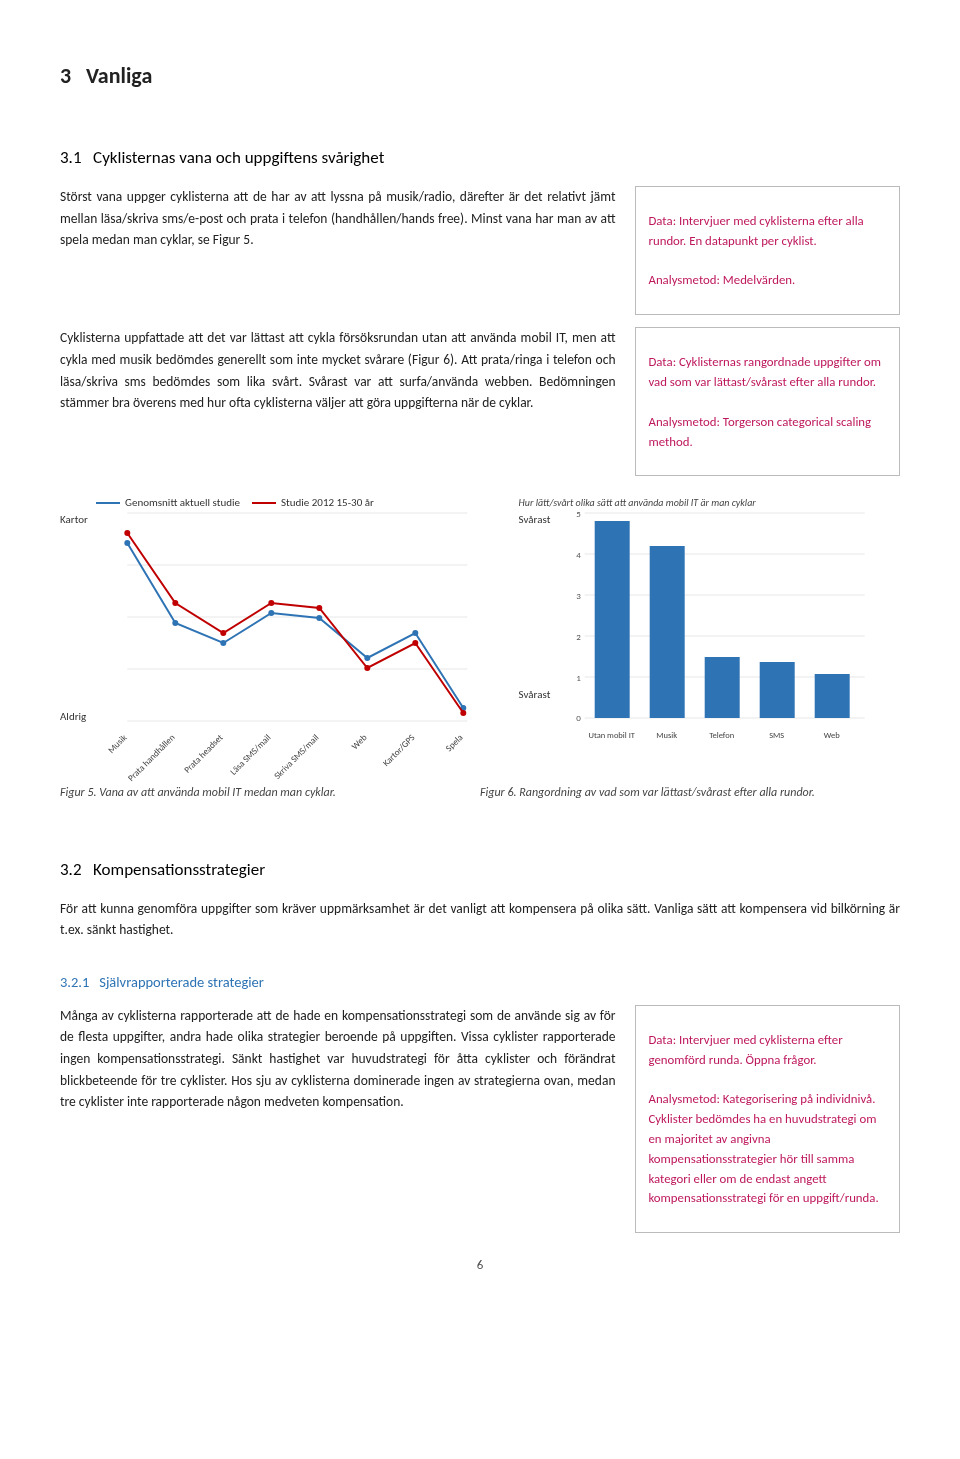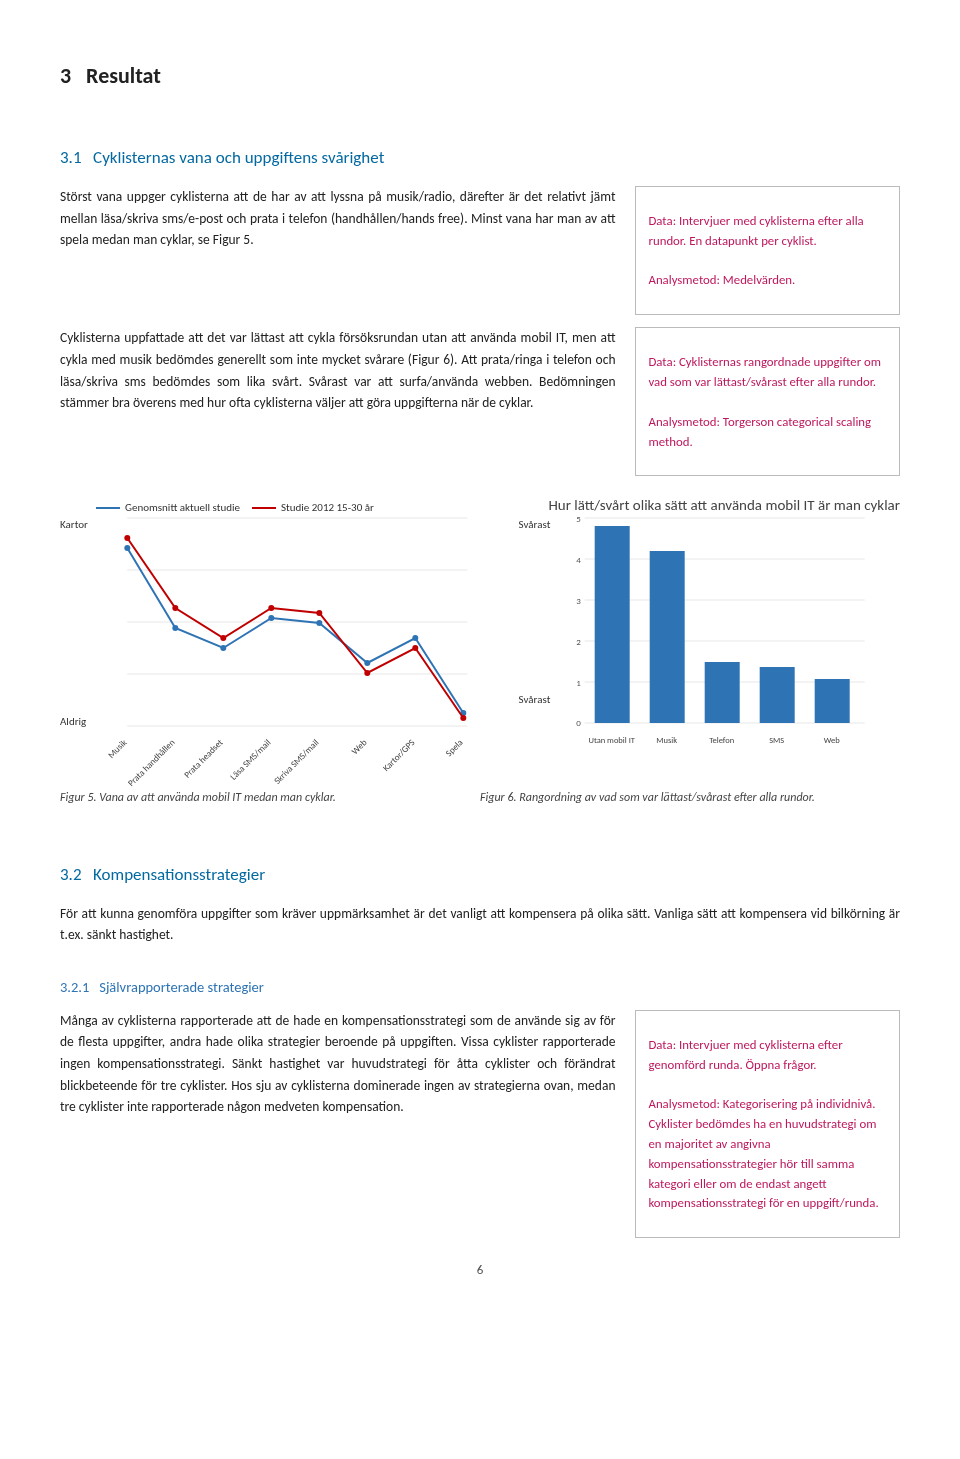--- a/index.html
+++ b/index.html
@@ -16,21 +16,21 @@
     h1.section-title {
       font-size: 22px;
       font-weight: 700;
       color: #222;
       margin-bottom: 10px;
     }
 
     h2.subsection-title {
       font-size: 17px;
       font-weight: 400;
-      color: #0369a1;
+      color: #000000;
       margin-top: 28px;
       margin-bottom: 10px;
     }
 
     h3.subsubsection-title {
       font-size: 14.5px;
       font-weight: 400;
       color: #2e74b5;
       margin-top: 18px;
       margin-bottom: 8px;
@@ -142,21 +142,21 @@
       margin-top: 14px;
     }
   </style>
 </head>
 <body>
 
 <div class="section-heading-row">
   <h1 class="section-title">
     <span>3</span>
     &nbsp;
-    <span>Resultat</span>
+    <span>Vanliga</span>
   </h1>
 </div>
 
 <div class="subsection-heading-row">
   <h2 class="subsection-title">
     <span>3.1</span>
     &nbsp;
     <span>Cyklisternas vana och uppgiftens svårighet</span>
   </h2>
 </div>
@@ -235,21 +235,21 @@
         <text x="144" y="225" font-size="9" fill="#444" transform="rotate(-45, 144, 225)" text-anchor="end">Läsa SMS/mail</text>
         <text x="192" y="225" font-size="9" fill="#444" transform="rotate(-45, 192, 225)" text-anchor="end">Skriva SMS/mail</text>
         <text x="240" y="225" font-size="9" fill="#444" transform="rotate(-45, 240, 225)" text-anchor="end">Web</text>
         <text x="288" y="225" font-size="9" fill="#444" transform="rotate(-45, 288, 225)" text-anchor="end">Kartor/GPS</text>
         <text x="336" y="225" font-size="9" fill="#444" transform="rotate(-45, 336, 225)" text-anchor="end">Spela</text>
       </svg>
     </div>
   </div>
 
   <div class="chart-container" style="flex:1;">
-    <div style="font-size:15px; color:#444; margin-bottom:4px; text-align:right;">Hur lätt/svårt olika sätt att använda mobil IT är man cyklar</div>
+    <div style="font-size:10px; color:#444; margin-bottom:4px; text-align:left;font-style:italic;">Hur lätt/svårt olika sätt att använda mobil IT är man cyklar</div>
     <div style="position:relative; height:210px; margin-left:30px; margin-bottom:50px;">
       
       <div style="position:absolute; left:-30px; top:0; font-size:11px; color:#333;">Svårast</div>
       <div style="position:absolute; left:-30px; bottom:22px; font-size:11px; color:#333;">Svårast</div>
       <svg width="100%" height="210" viewBox="0 0 280 210" style="overflow:visible;">
 
         <line x1="0" y1="0" x2="280" y2="0" stroke="#ccc" stroke-width="0.5"></line>
         <line x1="0" y1="41" x2="280" y2="41" stroke="#ccc" stroke-width="0.5"></line>
         <line x1="0" y1="82" x2="280" y2="82" stroke="#ccc" stroke-width="0.5"></line>
         <line x1="0" y1="123" x2="280" y2="123" stroke="#ccc" stroke-width="0.5"></line>

